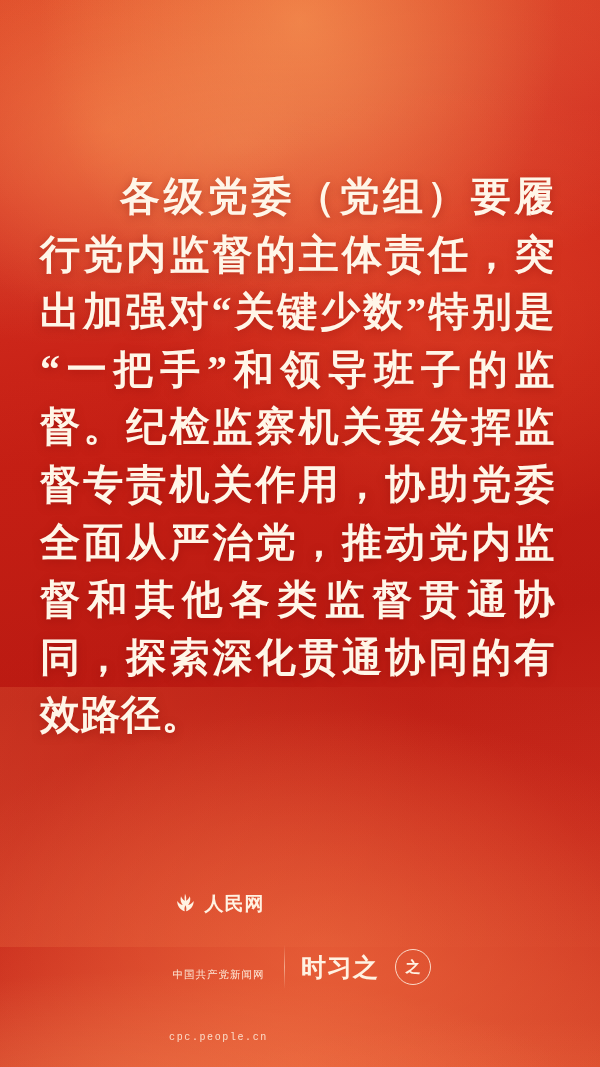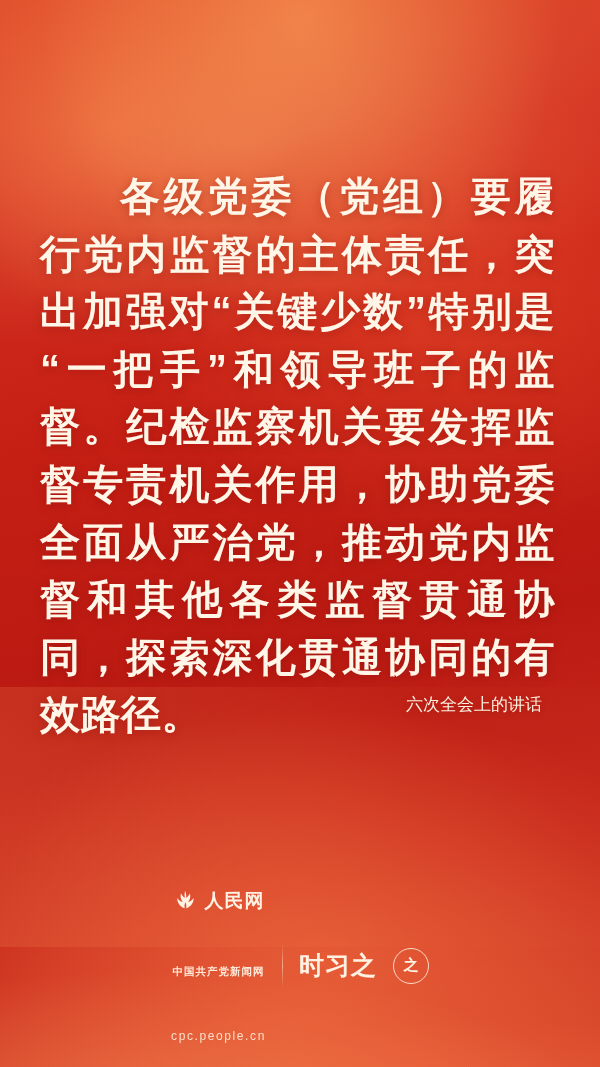--- a/index.html
+++ b/index.html
@@ -48,21 +48,21 @@
       radial-gradient(ellipse 120% 70% at 25% 110%, rgba(255,160,100,0.35), rgba(200,40,25,0) 60%),
       radial-gradient(ellipse 100% 60% at 85% 120%, rgba(255,130,80,0.28), rgba(200,40,25,0) 60%);
     pointer-events: none;
   }
   .quote {
     position: absolute;
     top: 168px;
     left: 40px;
     right: 45px;
     color: #fff6e8;
-    font-family: Liberation Sans, sans-serif;
+    font-family: Liberation Serif, serif;
     font-weight: bold;
     font-size: 40px;
     line-height: 1.44;
     letter-spacing: 0.5px;
     text-indent: 2em;
     text-align: justify;
     text-shadow: 0 2px 10px rgba(120,10,5,0.35);
   }
   .attribution {
     position: absolute;
@@ -115,28 +115,27 @@
     font-weight: bold;
     letter-spacing: 1px;
     font-family: "DejaVu Sans", "Liberation Sans", sans-serif;
   }
   .brand-sub {
     font-size: 10.5px;
     letter-spacing: 1px;
     margin-top: 3px;
     font-family: "DejaVu Sans", "Liberation Sans", sans-serif;
     opacity: 0.95;
-    font-weight: bold;
   }
   .brand-url {
-    font-size: 12px;
+    font-size: 10px;
     letter-spacing: 1.6px;
     margin-top: 2px;
     opacity: 0.85;
-    font-family: Liberation Sans, sans-serif;
+    font-family: Liberation Mono, monospace;
   }
   .program {
     display: flex;
     align-items: center;
     gap: 16px;
     color: #fff2e2;
   }
   .program-name {
     font-size: 25px;
     font-weight: bold;
@@ -163,21 +162,20 @@
 
   <div class="sweep sweep-a"></div>
   <div class="sweep sweep-b"></div>
   <div class="sweep sweep-c"></div>
   <div class="sweep sweep-d"></div>
   <div class="ribbon"></div>
 
   <div class="quote">各级党委（党组）要履行党内监督的主体责任，突出加强对“关键少数”特别是“一把手”和领导班子的监督。纪检监察机关要发挥监督专责机关作用，协助党委全面从严治党，推动党内监督和其他各类监督贯通协同，探索深化贯通协同的有效路径。</div>
 
   <div class="attribution">
-    <span class="line2">六次全会上的讲话</span>
   </div>
 
   <div class="footer">
 
     <div class="brand">
       <div class="brand-top">
         <svg class="brand-mark" viewBox="0 0 24 24">
           <path d="M12 2.5c1.2 2.4 1.4 4.4 .9 6.6 1.8-1 3-2.6 3.6-4.3 .9 3 .2 5.9-1.6 8.1 2.2-.5 4-1.9 5.1-3.7 .1 4.4-2.8 8.3-7 9.6 .5-2 .3-3.9-.6-5.6-.9 1.7-1.1 3.6-.6 5.6-4.2-1.3-7.1-5.2-7-9.6 1.1 1.8 2.9 3.2 5.1 3.7C8.1 10.7 7.4 7.8 8.3 4.8c.6 1.7 1.8 3.3 3.6 4.3-.5-2.2-.3-4.2 .1-6.6z" fill="#fff2e2"></path>
         </svg>
         <span class="brand-name">人民网</span>

